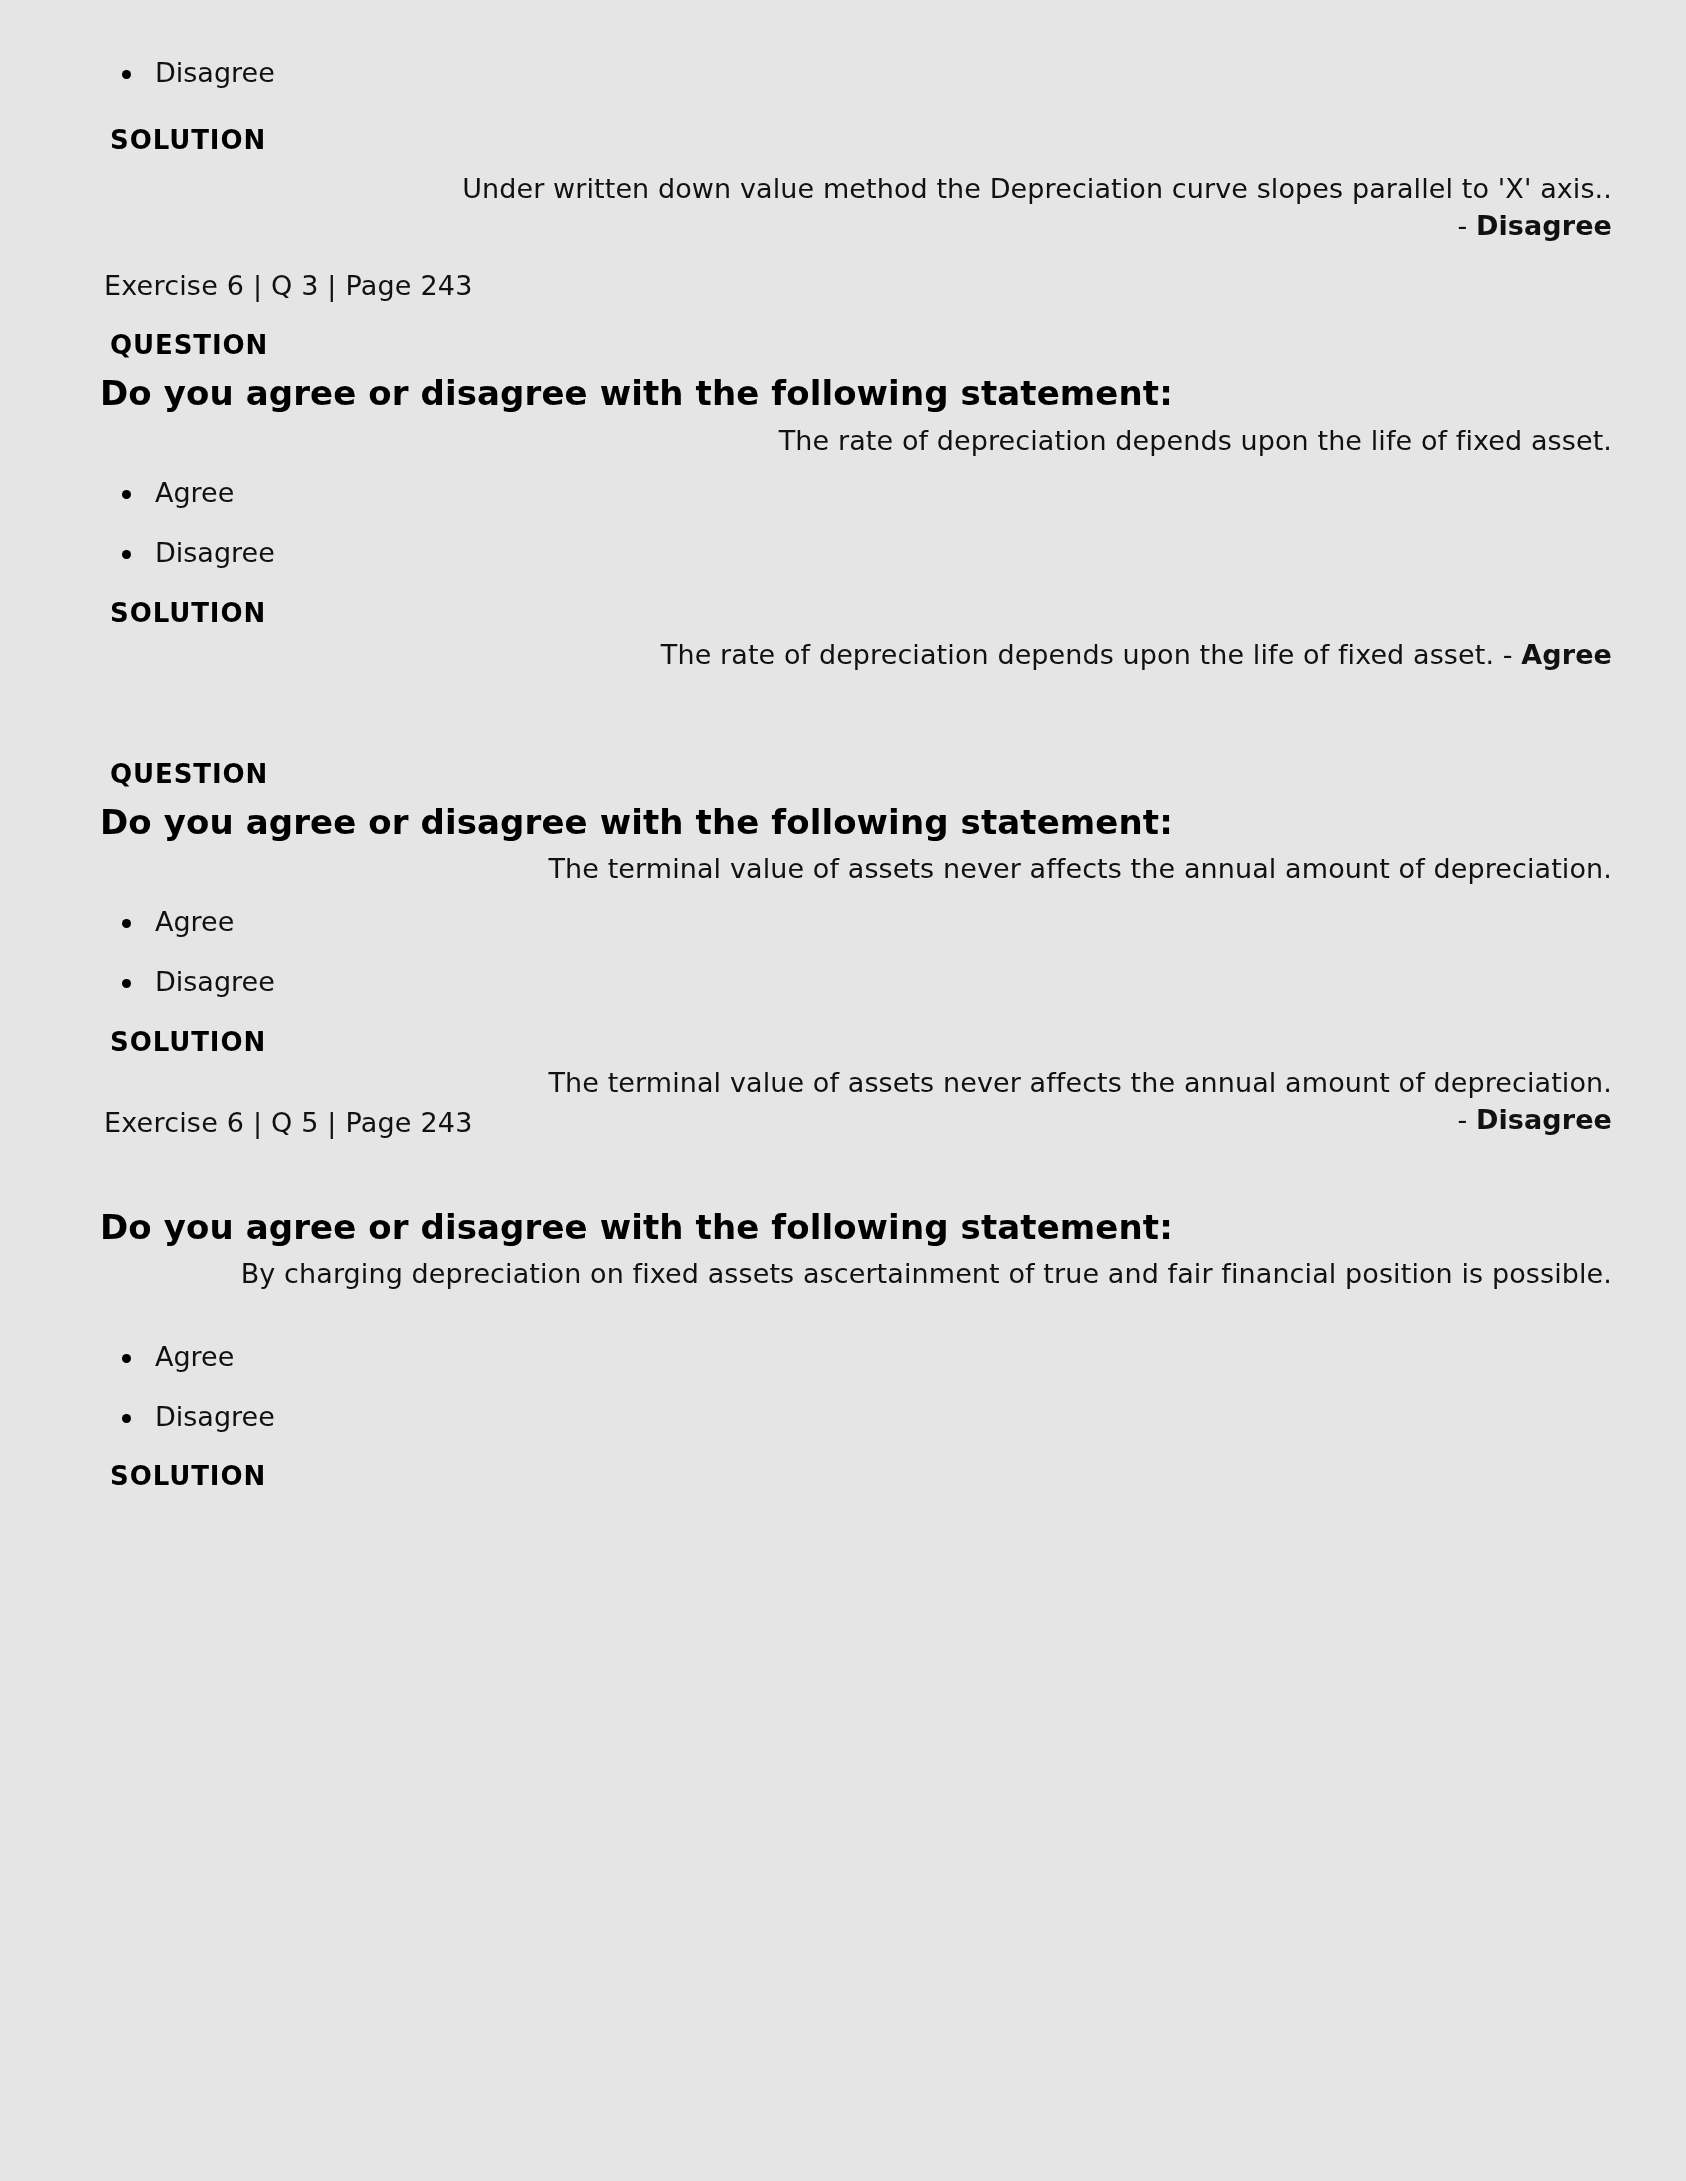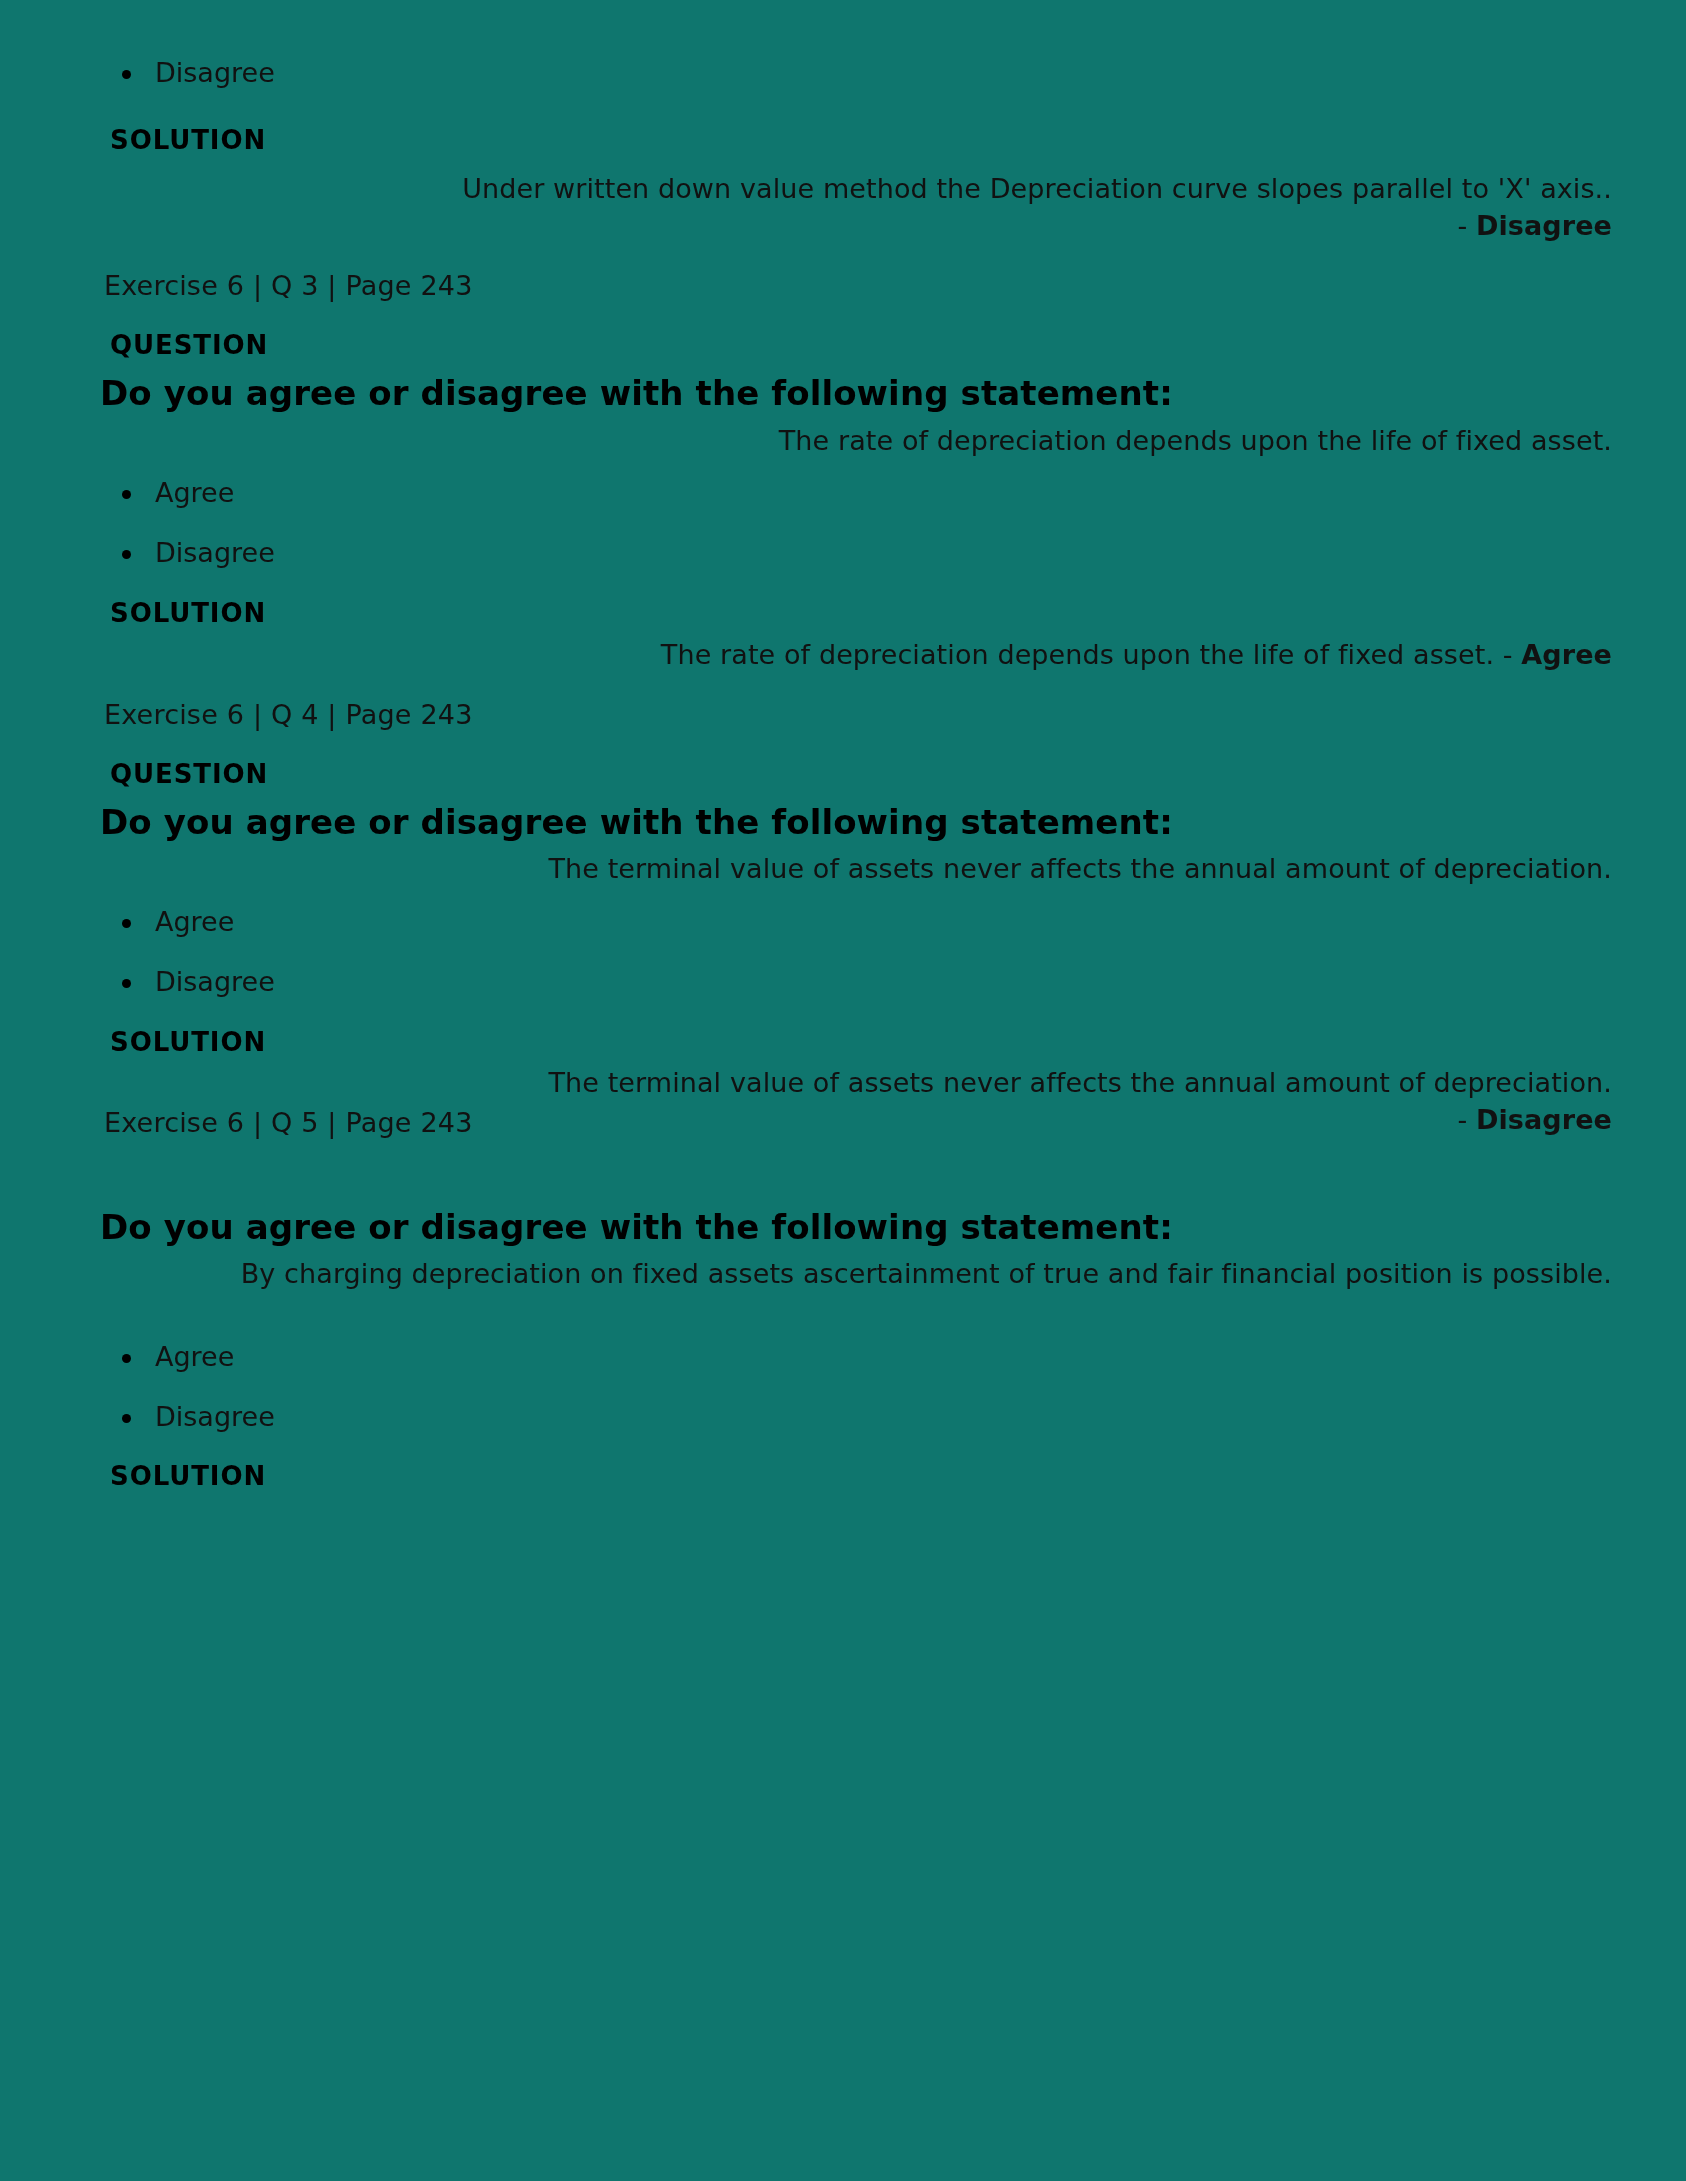--- a/index.html
+++ b/index.html
@@ -11,21 +11,21 @@
     width: 1686px;
     height: 2181px;
     font-family: "DejaVu Sans", "Liberation Sans", sans-serif;
     color: #000000;
     -webkit-font-smoothing: antialiased;
   }
   .page {
     position: relative;
     width: 1686px;
     height: 2181px;
-    background: #0f766e;
+    background: #e5e5e5;
     box-sizing: border-box;
     padding: 0 74px 0 94px;
     overflow: hidden;
   }
   .para {
     font-size: 27px;
     line-height: 1.38;
     margin: 0;
     letter-spacing: 0.1px;
     color: #111111;
@@ -126,21 +126,20 @@
   <p class="para abs r-q3-body">The rate of depreciation depends upon the life of fixed asset.</p>
   <ul class="opts opt-gap abs r-q3-opts">
     <li>Agree</li>
     <li>Disagree</li>
   </ul>
   <h2 class="heading abs r-sol2">SOLUTION</h2>
   <p class="para abs r-sol2-body">
     <span>The rate of depreciation depends upon the life of fixed asset. - </span><span class="bold-inline">Agree</span>
   </p>
 
-  <p class="meta abs r-ex4">Exercise 6 | Q 4 | Page 243</p>
   <h2 class="heading abs r-q4-head">QUESTION</h2>
   <p class="statement abs r-q4-stmt">Do you agree or disagree with the following statement:</p>
   <p class="para abs r-q4-body">The terminal value of assets never affects the annual amount of depreciation.</p>
   <ul class="opts opt-gap abs r-q4-opts">
     <li>Agree</li>
     <li>Disagree</li>
   </ul>
   <h2 class="heading abs r-sol3">SOLUTION</h2>
   <p class="para abs r-sol3-body">
     <span>The terminal value of assets never affects the annual amount of depreciation.</span><br>

